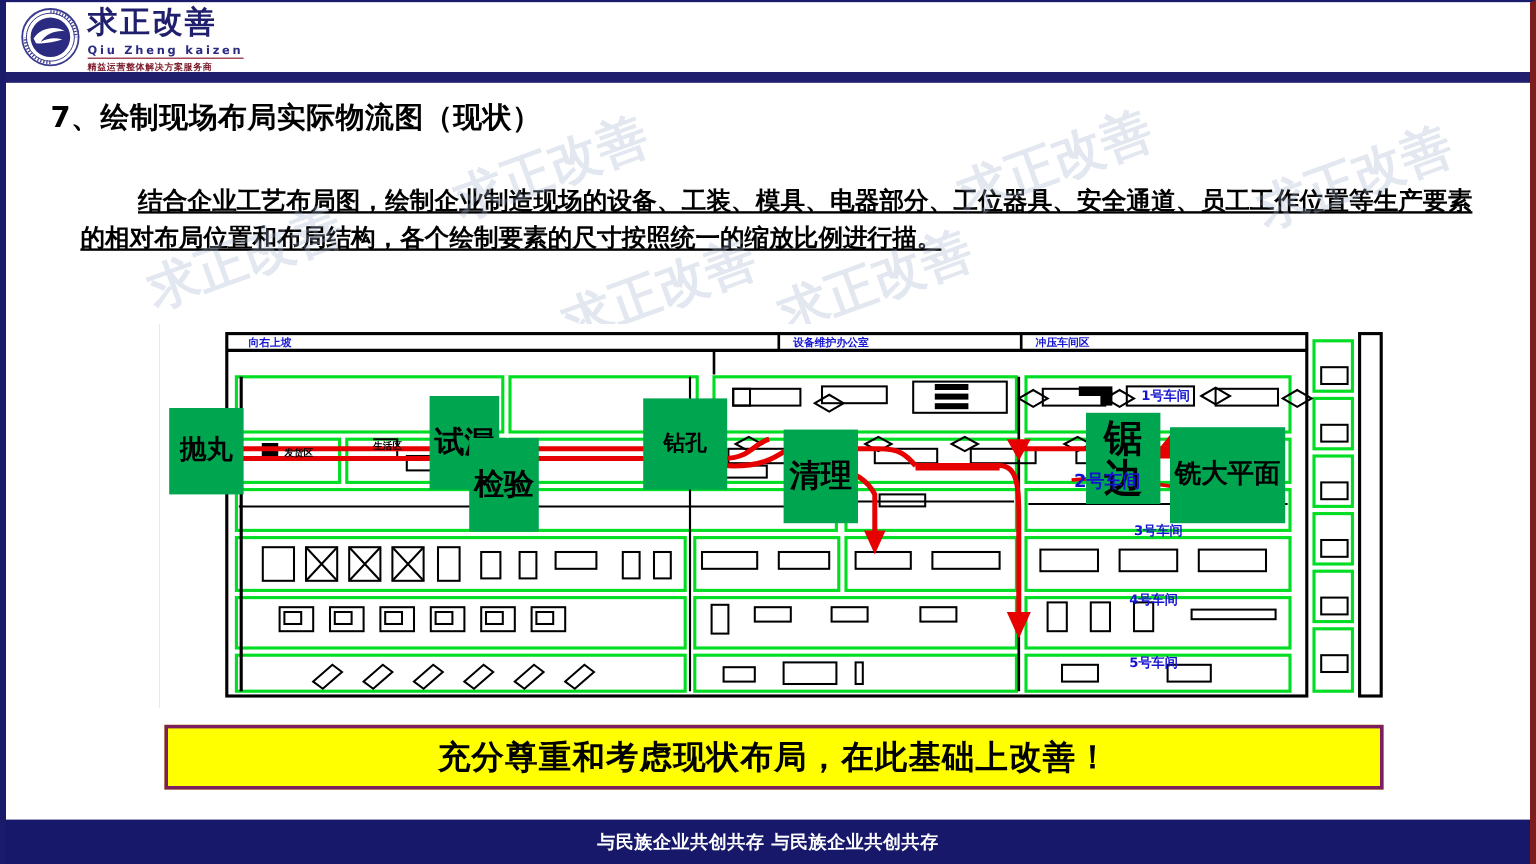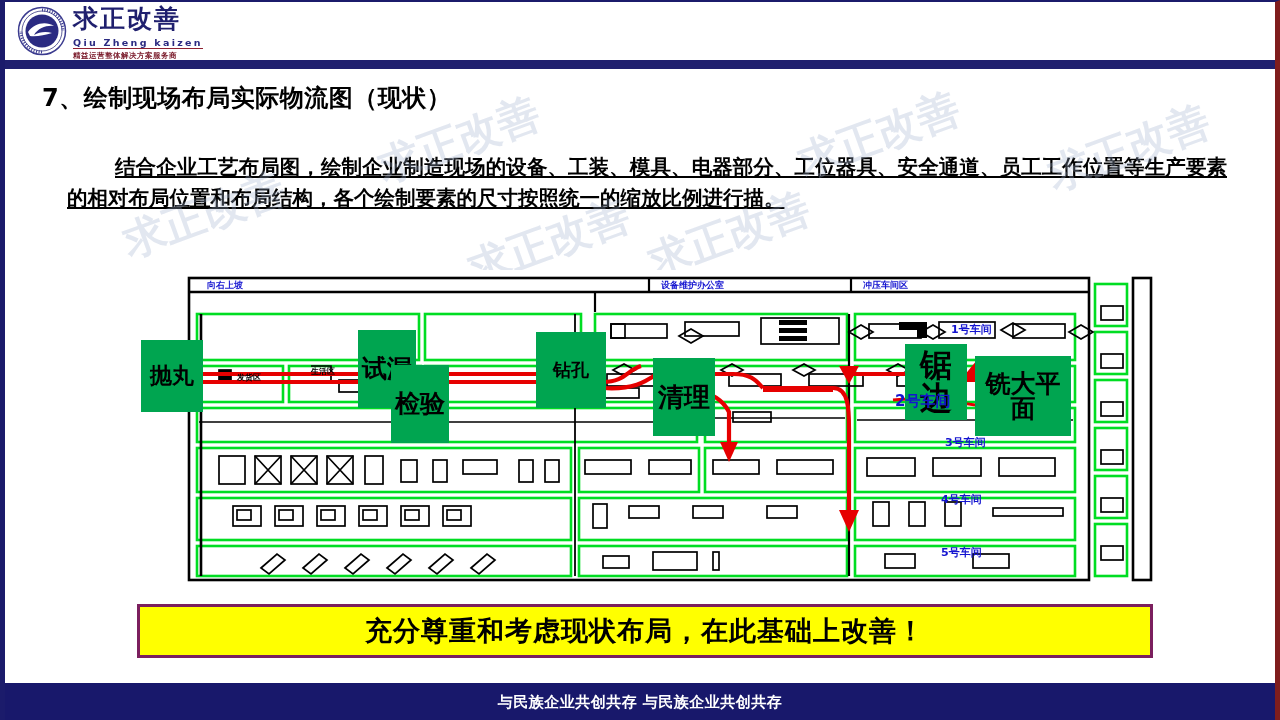--- a/index.html
+++ b/index.html
@@ -404,21 +404,21 @@
     </div>
     <div class="gbox" style="left:403px; top:62px; width:70px; height:76px; font-size:18px;">
       <span>钻孔</span>
     </div>
     <div class="gbox" style="left:520px; top:88px; width:62px; height:78px; font-size:26px;text-align:center;">
       <span>清理</span>
     </div>
     <div class="gbox" style="left:772px; top:74px; width:62px; height:76px; font-size:32px;">
       <span>锯边</span>
     </div>
-    <div class="gbox" style="left:842px; top:86px; width:96px; height:80px; font-size:25px;">
+    <div class="gbox" style="left:842px; top:86px; width:96px; height:80px; font-size:22px;">
       <span>铣大平面</span>
     </div>
 
     <div style="position:absolute;left:818px;top:52px;font-family:'DejaVu Sans',sans-serif;font-size:11px;font-weight:bold;color:#1414d0;">1号车间</div>
     <div style="position:absolute;left:762px;top:122px;font-family:'DejaVu Sans',sans-serif;font-size:15px;font-weight:bold;color:#1414d0;">2号车间</div>
     <div style="position:absolute;left:812px;top:165px;font-family:'DejaVu Sans',sans-serif;font-size:11px;font-weight:bold;color:#1414d0;">3号车间</div>
     <div style="position:absolute;left:808px;top:222px;font-family:'DejaVu Sans',sans-serif;font-size:11px;font-weight:bold;color:#1414d0;">4号车间</div>
     <div style="position:absolute;left:808px;top:275px;font-family:'DejaVu Sans',sans-serif;font-size:11px;font-weight:bold;color:#1414d0;">5号车间</div>
   </div>
 

